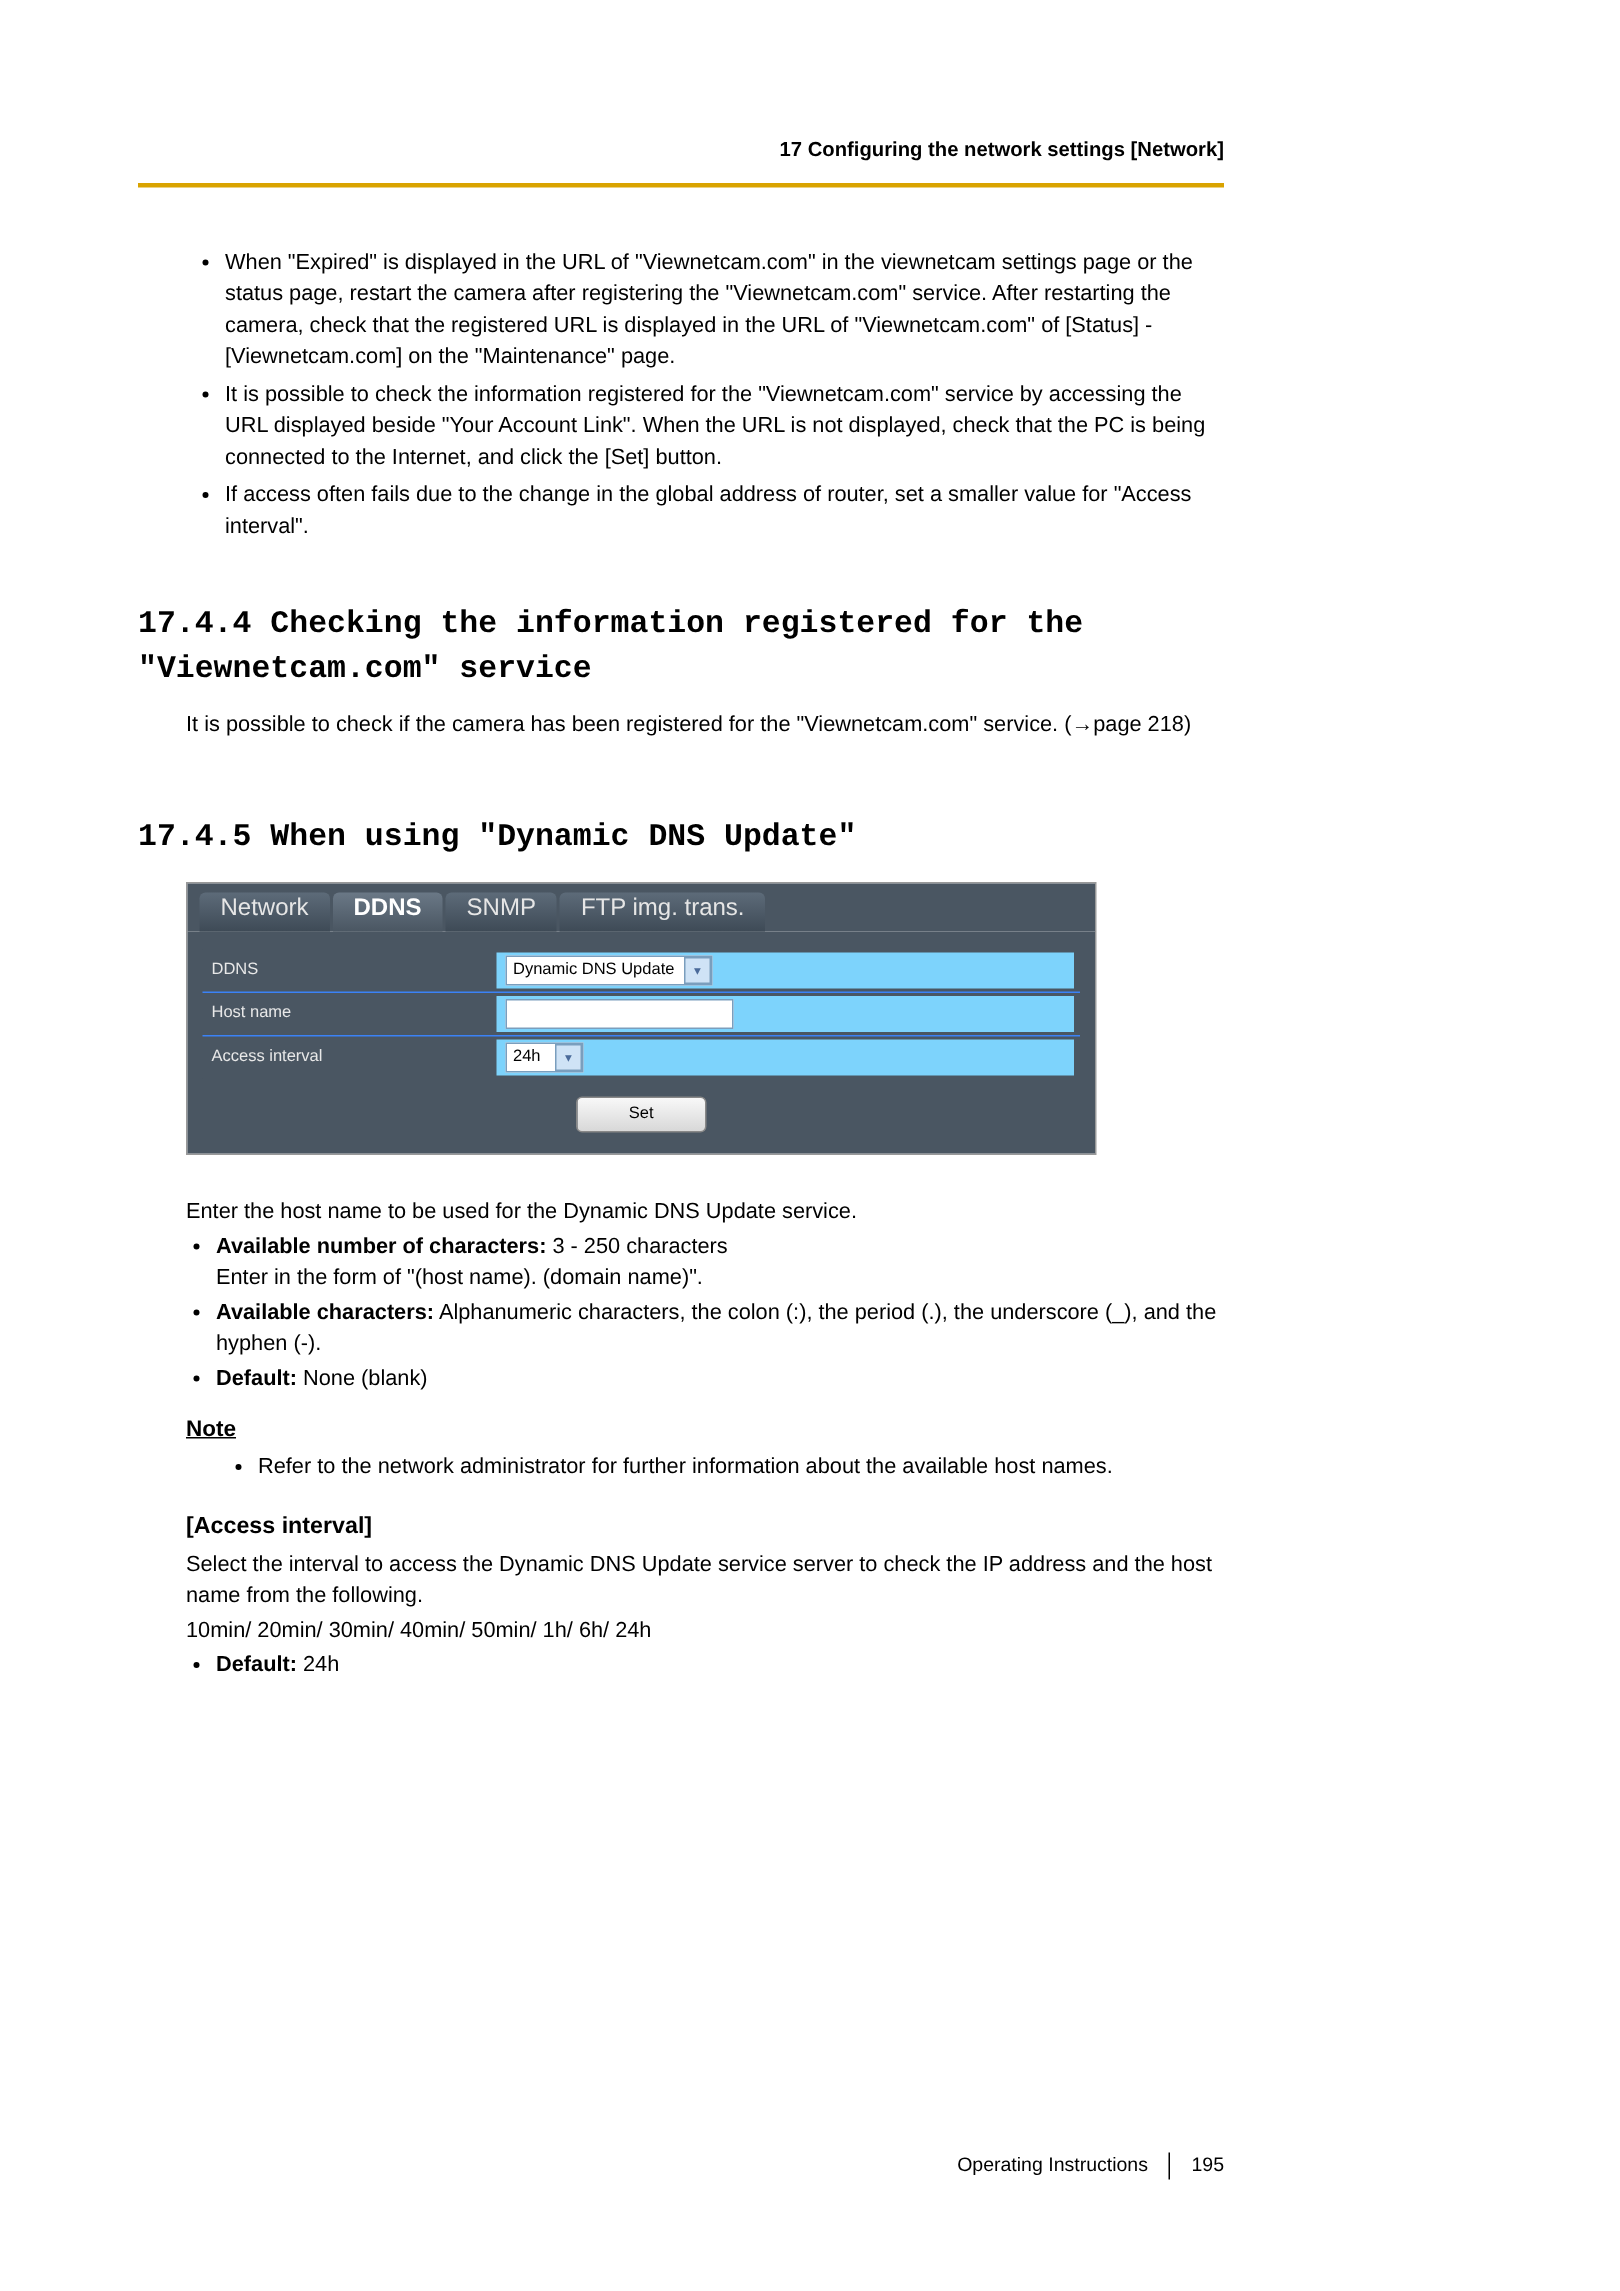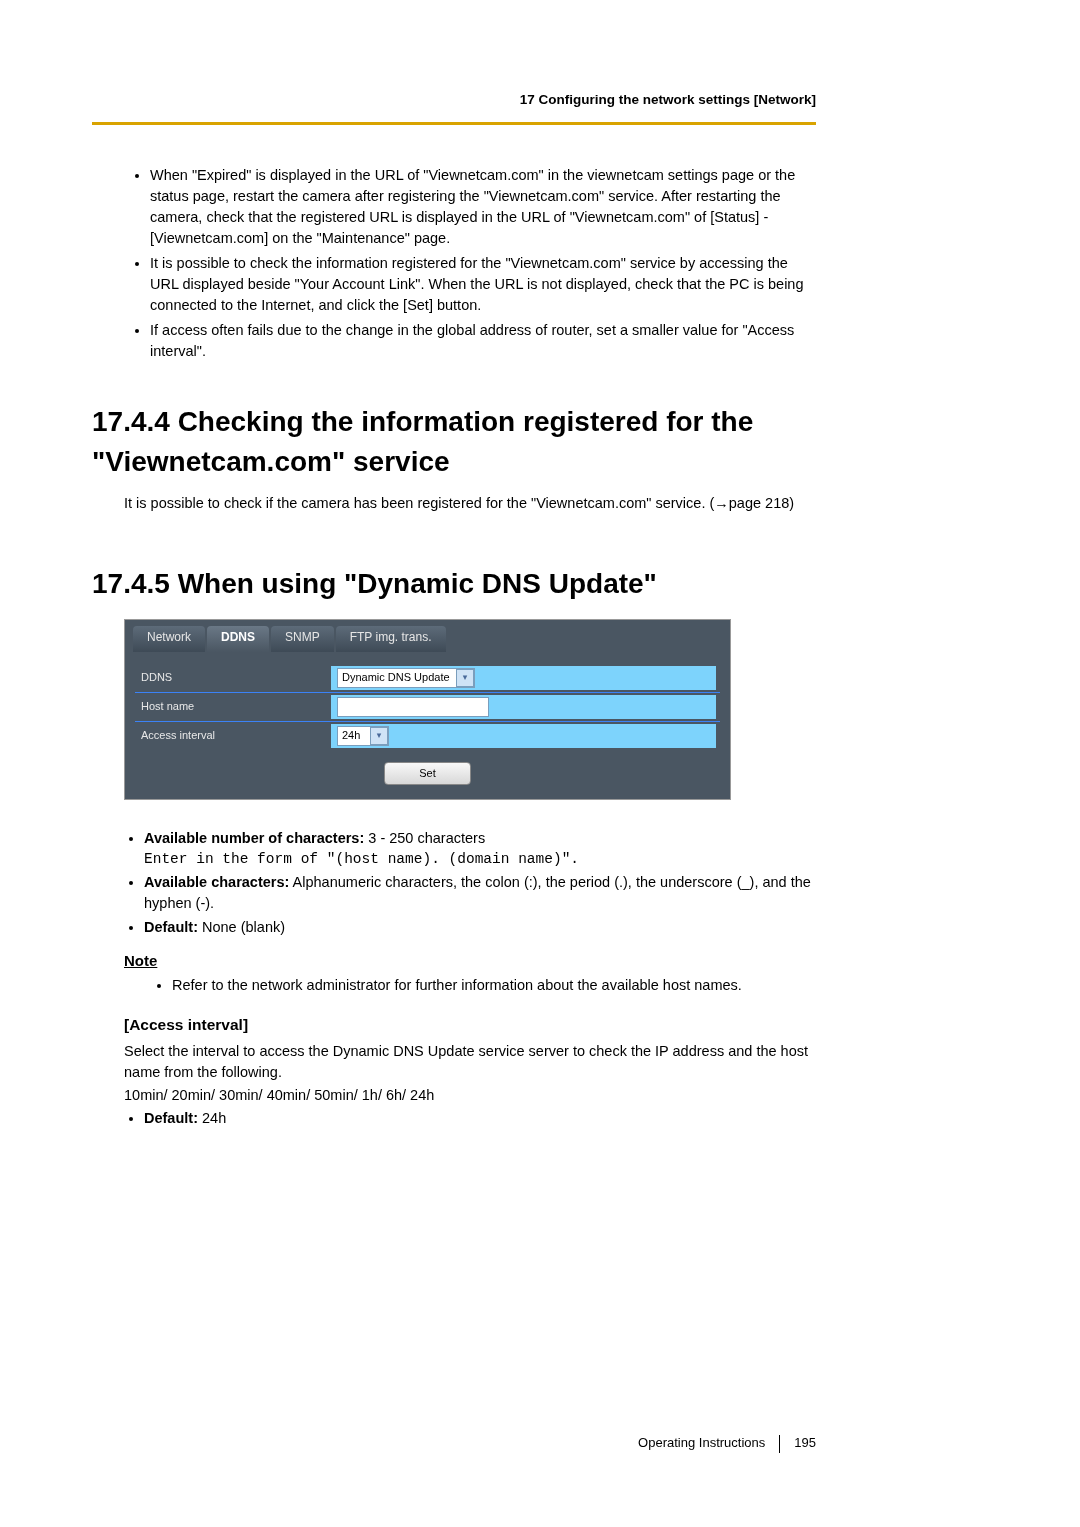--- a/index.html
+++ b/index.html
@@ -32,23 +32,24 @@
   }
   ul.top-bullets {
     margin: 0 0 0 58px;
     padding: 0;
     list-style: disc;
   }
   ul.top-bullets li {
     margin: 0 0 4px 0;
   }
   h2.section {
-    font-size: 28px;
+    font-size: 21px;
     font-weight: bold;
     margin: 40px 0 10px 0;
+    font-family: Liberation Mono, monospace;
   }
   .body-text {
     margin: 0 0 8px 32px;
   }
   .arrow {
     font-family: Arial, sans-serif;
   }
   .screenshot {
     margin: 14px 0 28px 32px;
     width: 605px;
@@ -56,21 +57,21 @@
   }
   .tabs {
     display: flex;
     background: #4a5662;
     height: 26px;
     align-items: flex-end;
     padding: 6px 8px 0 8px;
     gap: 2px;
   }
   .tab {
-    font-size: 12px;
+    font-size: 16px;
     color: #e6e6e6;
     background: linear-gradient(#5d6b79, #3e4a56);
     padding: 4px 14px;
     border-top-left-radius: 4px;
     border-top-right-radius: 4px;
     height: 18px;
     line-height: 14px;
   }
   .tab.active {
     background: linear-gradient(#6a7886, #4a5662);
@@ -154,21 +155,20 @@
     margin: 0 0 6px 52px;
     padding: 0;
     list-style: disc;
   }
   ul.param-list li {
     margin-bottom: 2px;
   }
   ul.param-list .sub-line {
     display: block;
     margin-left: 0;
-    font-family: Liberation Mono, monospace;
   }
   .note-head {
     font-weight: bold;
     text-decoration: underline;
     margin: 12px 0 4px 32px;
     font-size: 15px;
   }
   ul.note-list {
     margin: 0 0 18px 80px;
     padding: 0;
@@ -244,20 +244,21 @@
             </span>
           </div>
         </div>
       </div>
       <div class="set-btn-row">
         <div class="set-btn">Set</div>
       </div>
     </div>
   </div>
 
+  <div class="body-text" style="margin-bottom:2px">Enter the host name to be used for the Dynamic DNS Update service.</div>
   <ul class="param-list">
     <li>
       <b>Available number of characters:</b><span> 3 - 250 characters</span>
       <span class="sub-line">Enter in the form of "(host name). (domain name)".</span>
     </li>
     <li>
       <b>Available characters:</b><span> Alphanumeric characters, the colon (:), the period (.), the underscore (_), and the hyphen (-).</span>
     </li>
     <li>
       <b>Default:</b><span> None (blank)</span>

